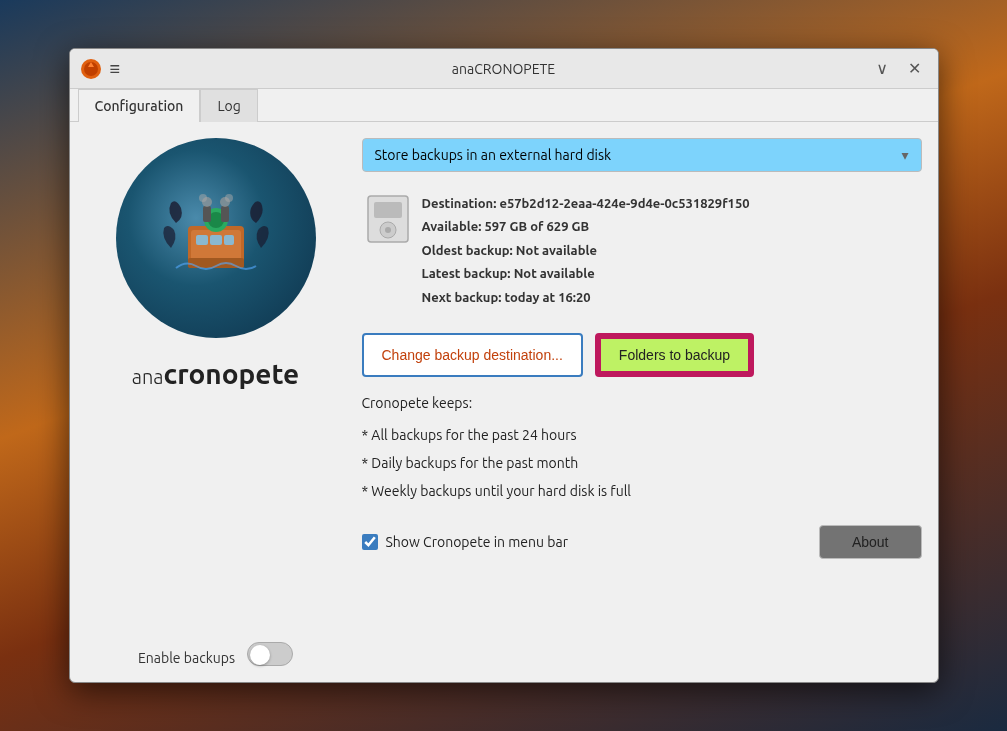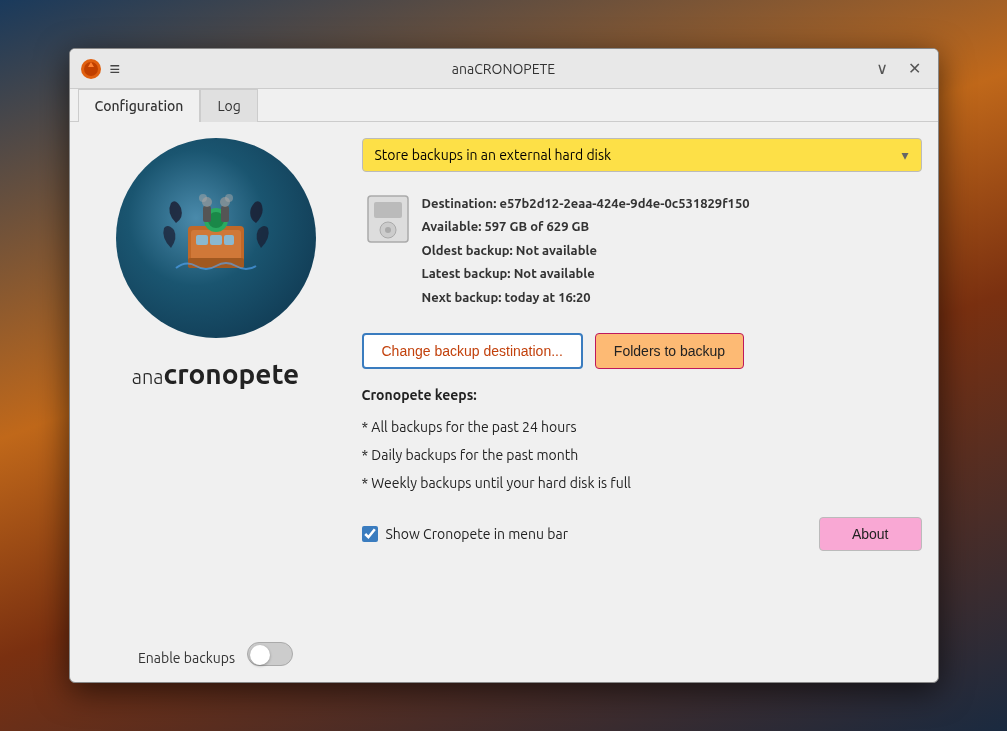--- a/index.html
+++ b/index.html
@@ -157,21 +157,21 @@
       flex-direction: column;
       gap: 12px;
     }
     .dropdown-row {
       display: flex;
     }
     .dropdown {
       flex: 1;
       padding: 8px 12px;
       font-size: 14px;
-      background: #fde047;
+      background: #7dd3fc;
       border: 1px solid #bbb;
       border-radius: 4px;
       display: flex;
       align-items: center;
       justify-content: space-between;
       cursor: pointer;
       gap: 8px;
     }
     .dropdown-arrow { color: #666; }
     .info-section {
@@ -194,35 +194,35 @@
     .buttons-row {
       display: flex;
       gap: 12px;
       margin-top: 4px;
     }
     .btn {
       padding: 8px 18px;
       font-size: 14px;
       cursor: pointer;
       border-radius: 4px;
-      border: 1px solid #be185d;
-      background: #fdba74;
+      border: 6px solid #be185d;
+      background: #bef264;
       color: #222;
     }
     .btn-outline {
       background: #fff;
       border: 2px solid #3a7cbf;
       color: #c2410c;
     }
     .keeps-section {
       font-size: 14px;
       color: #222;
       line-height: 2;
     }
-    .keeps-section .title { font-weight: 700; margin-bottom: 4px; }
+    .keeps-section .title { font-weight: 400; margin-bottom: 4px; }
     .bottom-row {
       display: flex;
       align-items: center;
       gap: 12px;
       margin-top: 8px;
     }
     .checkbox-row {
       display: flex;
       align-items: center;
       gap: 8px;
@@ -233,21 +233,21 @@
       height: 16px;
       accent-color: #3a7cbf;
     }
     .checkbox-label { font-size: 14px; color: #222; }
     .btn-about {
       padding: 8px 32px;
       font-size: 14px;
       cursor: pointer;
       border-radius: 4px;
       border: 1px solid #bbb;
-      background: #f9a8d4;
+      background: #737373;
       color: #222;
     }
 
     
     .ship-svg { width: 140px; height: 140px; }
   </style>
 </head>
 <body>
 
 <div class="window">

